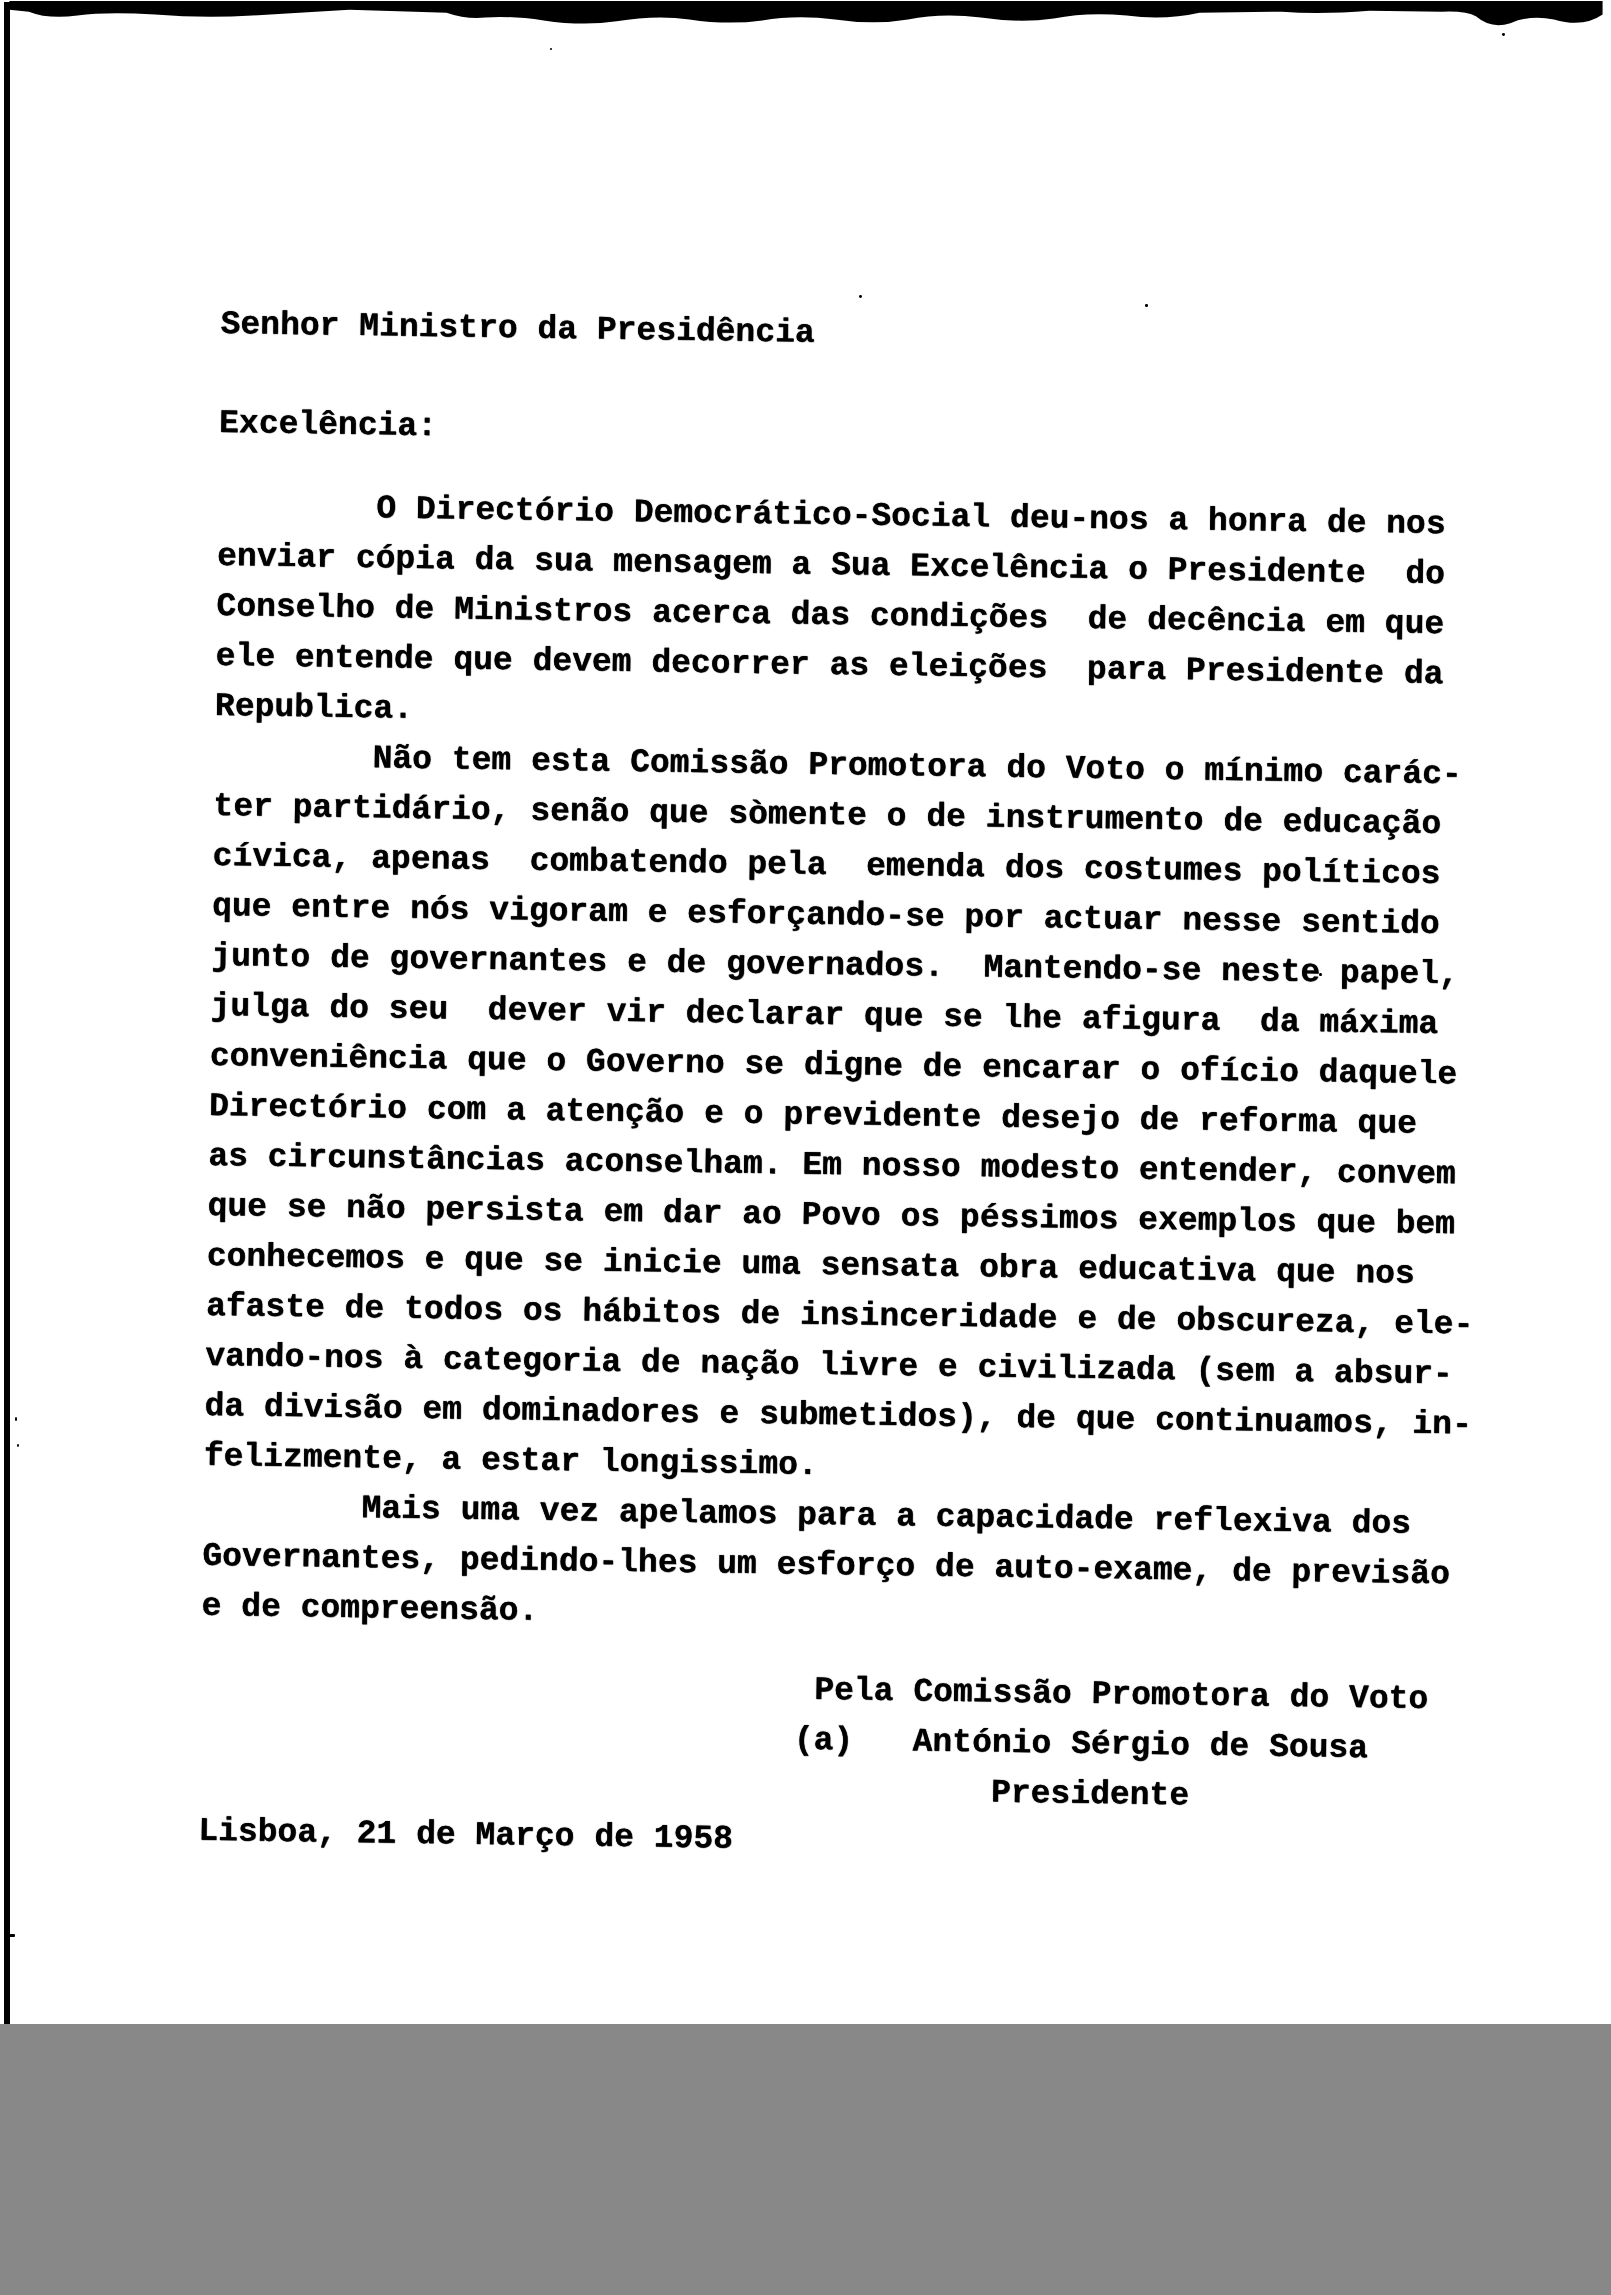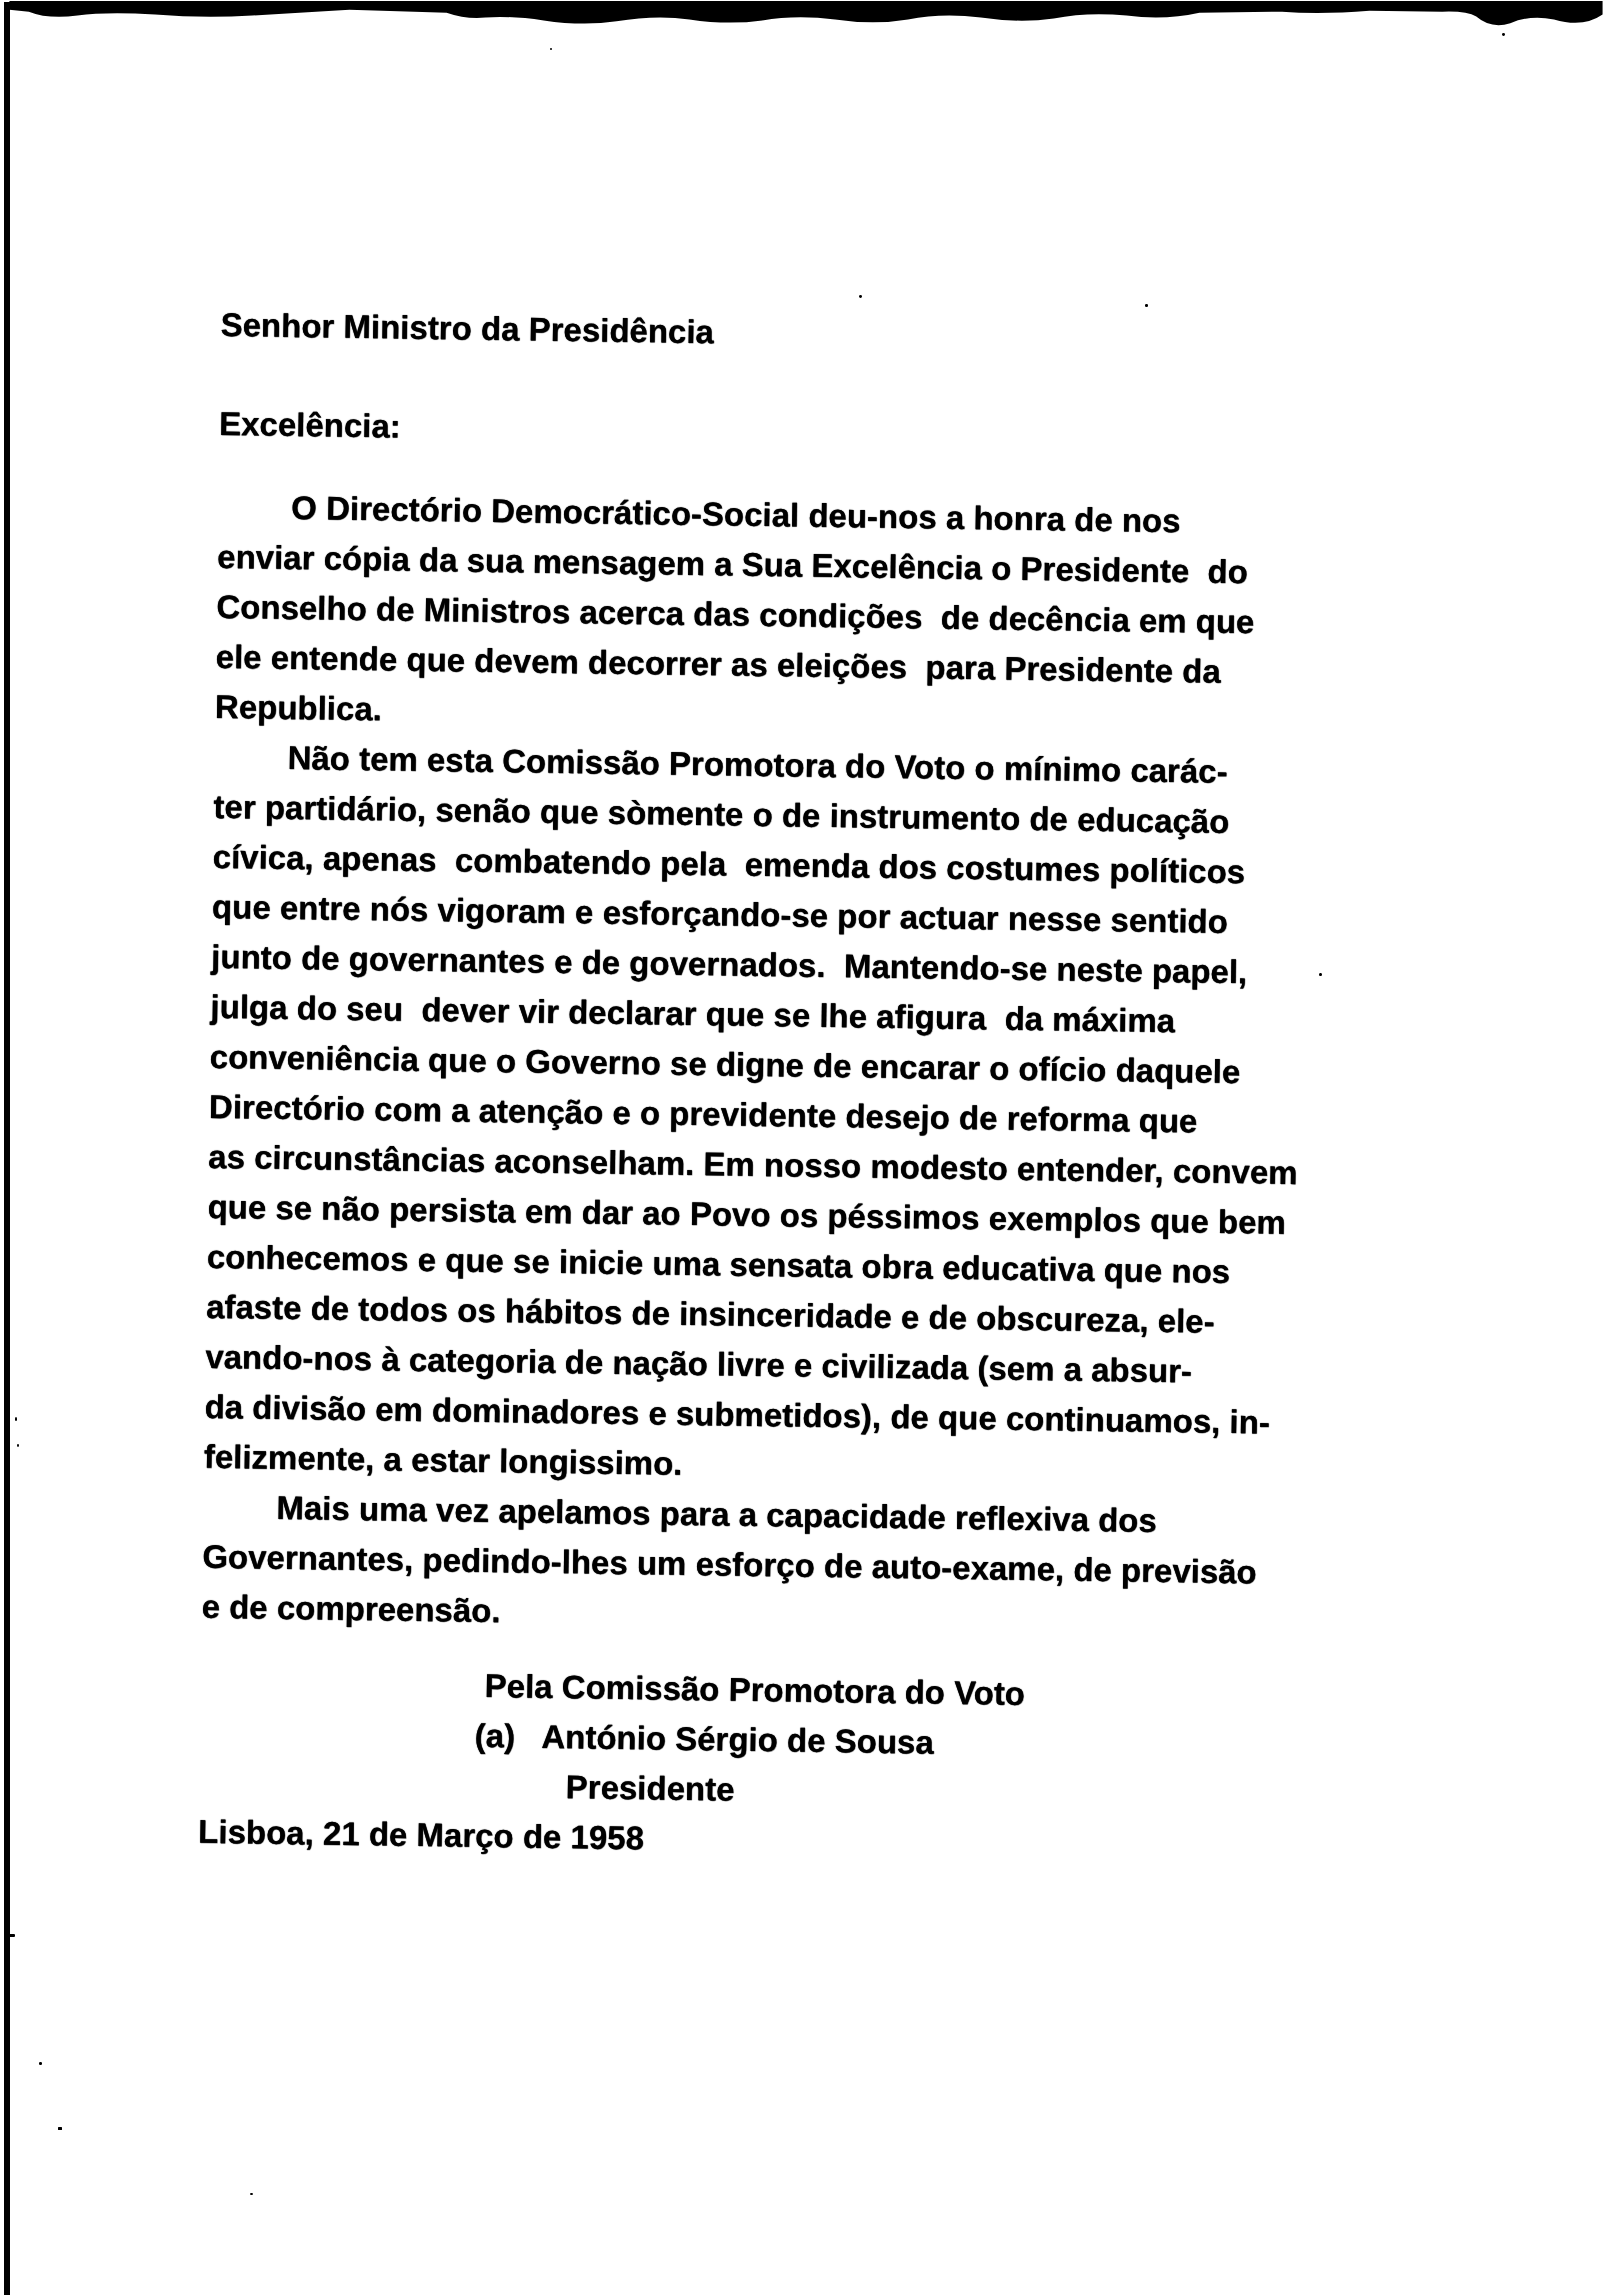--- a/index.html
+++ b/index.html
@@ -1,21 +1,21 @@
 <!DOCTYPE html>
 <html style="font-size:7.9px"><head>
 <meta charset="utf-8">
 <style>
   html,body { margin:0; padding:0; background:#888; }
   .page {
     position:relative;
-    width:1612px; height:2295px;
+    width:1612px; height:2024px;
     background:#ffffff;
     overflow:hidden;
-    font-family:Liberation Sans, sans-serif;
+    font-family:Liberation Mono, monospace;
   }
   
   .letter-text {
     position:absolute;
     left:221px; top:300px;
     transform:rotate(0.85deg);
     transform-origin:0 0;
     color:#000;
     font-size:33px;
     font-weight:bold;

